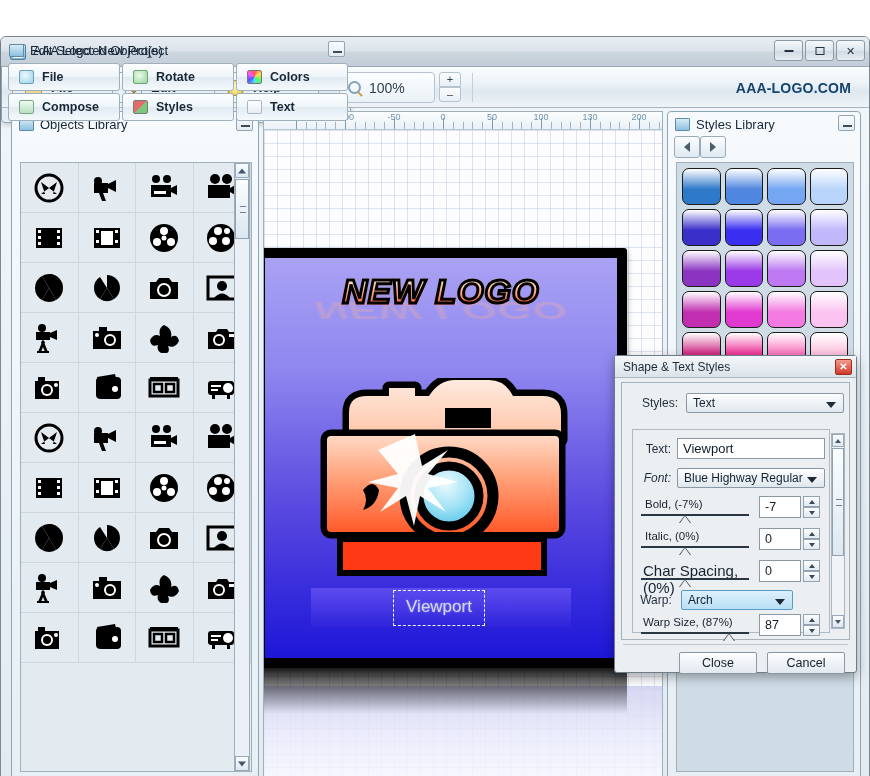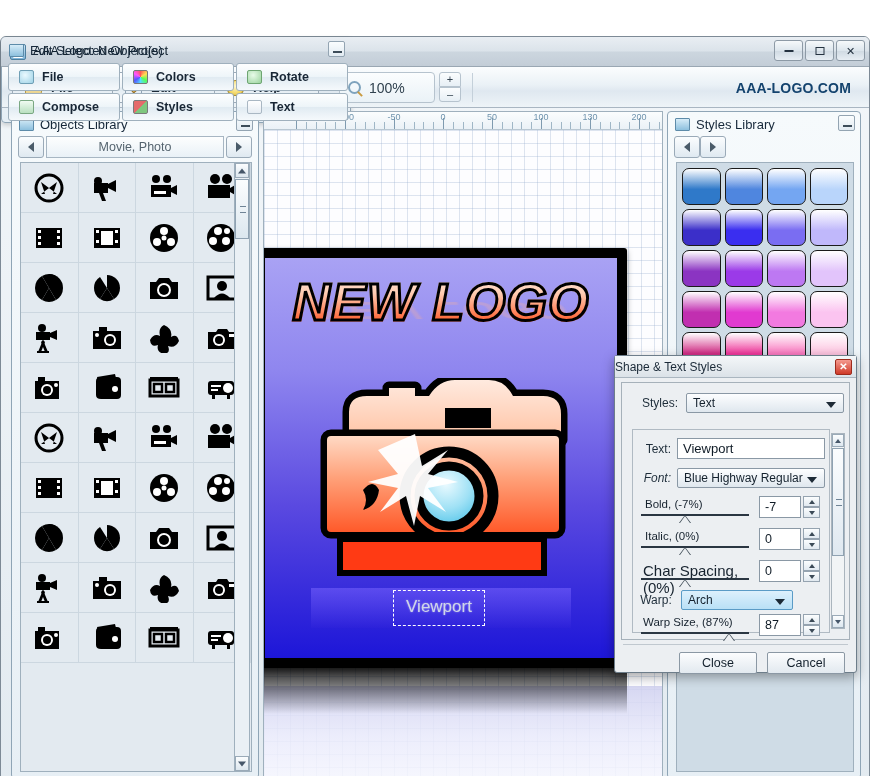--- a/index.html
+++ b/index.html
@@ -157,21 +157,21 @@
       linear-gradient(to bottom, rgba(160,180,210,.35) 1px, transparent 1px);
     background-size:13px 13px;
   }
   #logo-frame{ position:absolute; left:-9px; top:118px; width:372px; height:420px;
     background:#000; border-radius:3px; box-shadow:0 3px 6px rgba(0,0,0,.35); }
   #logo-inner{ position:absolute; left:10px; top:10px; width:352px; height:400px;
     background:linear-gradient(180deg,#a9a2f4 0%,#8f86ef 28%,#5a49e0 62%,#1d16d8 100%);
     overflow:hidden; }
   #logo-title{ position:absolute; left:0; top:14px; width:100%; text-align:center;
     font-family:"Liberation Sans", sans-serif; font-weight:bold; font-style:italic;
-    font-size:52px; letter-spacing:1px;
+    font-size:34px; letter-spacing:1px;
     background:linear-gradient(180deg,#ffe9dd 0%,#ffcdb3 35%,#ff6a3c 78%,#ff4f21 100%);
     -webkit-background-clip:text; background-clip:text; color:transparent;
     -webkit-text-stroke:3px #000; paint-order:stroke fill;
   }
   #logo-title-refl{ position:absolute; left:0; top:66px; width:100%; text-align:center;
     font-weight:bold; font-style:italic; font-size:44px; letter-spacing:1px;
     color:rgba(255,180,150,.28); transform:scaleY(-.55); transform-origin:top center;
     filter:blur(1px);
   }
   #camera{ position:absolute; left:32px; top:120px; width:290px; height:200px; }
@@ -211,21 +211,21 @@
     background:#cfdce6; border:1px solid #9fb0bd; overflow:hidden; }
   #sty-grid{ display:grid; grid-template-columns:repeat(4,1fr); gap:4px; padding:5px; }
   .sw{ height:37px; border-radius:7px; border:1.5px solid #1b1b1b; }
 
   
   #dialog{ position:absolute; left:613px; top:318px; width:243px; height:318px;
     background:#eceff2; border:1px solid #6d7d8a; border-radius:3px;
     box-shadow:0 4px 12px rgba(0,0,0,.35); }
   #dlg-title{ position:absolute; left:0; top:0; width:241px; height:22px;
     background:linear-gradient(180deg,#f4f7f9,#dbe2e8); border-bottom:1px solid #aab6c0;
-    display:flex; align-items:center; padding-left:0; font-size:12px; color:#1b2a38; }
+    display:flex; align-items:center; padding-left:8px; font-size:12px; color:#1b2a38; }
   #dlg-close{ position:absolute; right:4px; top:3px; width:17px; height:16px;
     background:linear-gradient(180deg,#f49a8f,#cf3a28); border:1px solid #9c2a1c; border-radius:2px;
     color:#fff; font-size:10px; font-weight:bold; text-align:center; line-height:14px; }
   #dlg-body{ position:absolute; left:6px; top:26px; width:229px; height:258px;
     background:#eceff2; border:1px solid #a6b1ba; }
   .row{ position:absolute; left:8px; display:flex; align-items:center; }
   .lab{ font-size:12px; color:#1e2d3a; }
   .combo{ background:linear-gradient(180deg,#fdfeff,#dfe7ee); border:1px solid #8a98a5;
     border-radius:2px; height:20px; display:flex; align-items:center; padding-left:6px;
     font-size:12px; color:#15222e; position:relative; }
@@ -316,25 +316,20 @@
     </div>
     <div id="tb-divider"></div>
     <div id="brand">AAA-LOGO.COM</div>
   </div>
 
   <div class="panel" id="objects-panel">
     <div class="panel-head">
       <span class="pico"></span>
       <span class="ptitle">Objects Library</span>
       <span class="collapse-btn"></span>
-    </div>
-    <div class="pager">
-      <div class="pg-arrow left"></div>
-      <div class="pg-label">Movie, Photo</div>
-      <div class="pg-arrow right"></div>
     </div>
     <div id="obj-grid-wrap">
       <div id="obj-grid">
           <div class="obj-cell sel">
             <svg viewBox="0 0 34 30">
               <circle cx="17" cy="15" r="13" fill="none" stroke="#000" stroke-width="3"></circle>
               <path d="M9 21 L25 9 L21 21 L25 21 L9 9 L13 21z" fill="#000"></path>
             </svg>
           </div>
           <div class="obj-cell">
@@ -785,26 +780,26 @@
       <span class="pico"></span>
       <span class="ptitle">Edit Selected Object(s)</span>
       <span class="collapse-btn"></span>
     </div>
     <div id="edit-btns">
         <div class="ebtn">
           <span class="ei ei-scale"></span>
           <span>File</span>
         </div>
         <div class="ebtn">
+          <span class="ei ei-rotate"></span>
+          <span>Rotate</span>
+        </div>
+        <div class="ebtn">
           <span class="ei ei-colors"></span>
           <span>Colors</span>
-        </div>
-        <div class="ebtn">
-          <span class="ei ei-rotate"></span>
-          <span>Rotate</span>
         </div>
         <div class="ebtn">
           <span class="ei ei-compose"></span>
           <span>Compose</span>
         </div>
         <div class="ebtn">
           <span class="ei ei-styles"></span>
           <span>Styles</span>
         </div>
         <div class="ebtn">

